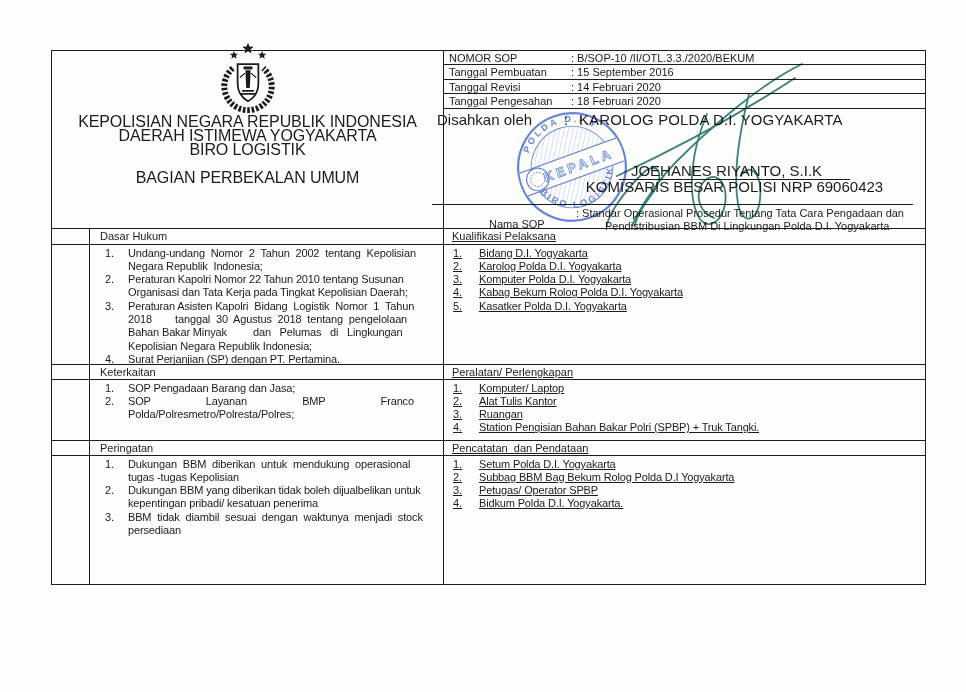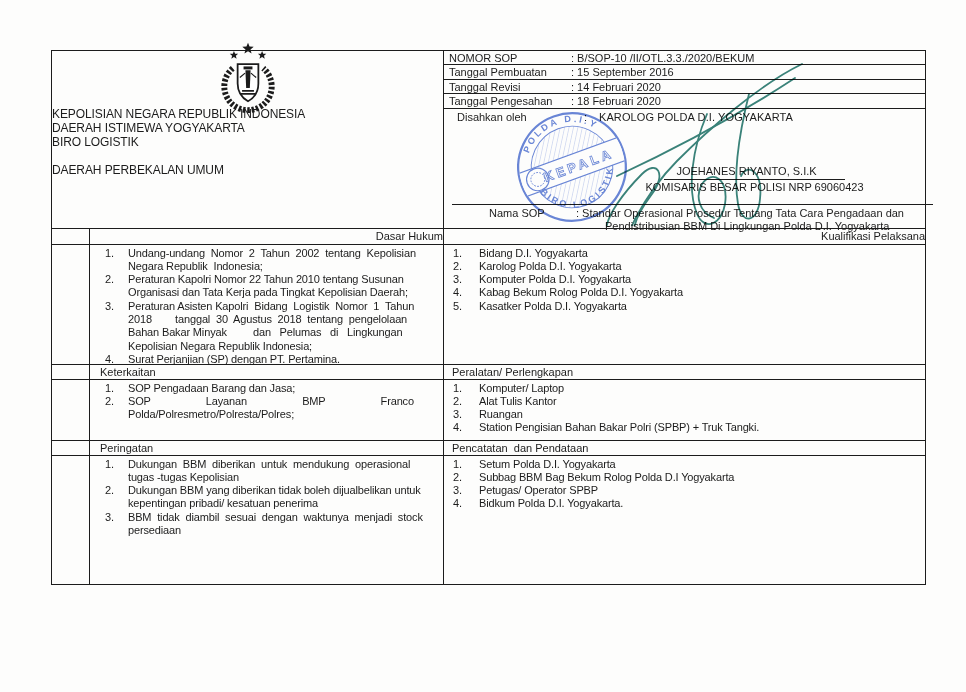--- a/index.html
+++ b/index.html
@@ -6,53 +6,53 @@
   .page{position:relative;width:966px;height:692px;background:#fdfdfc;
         font-family:"Liberation Sans","DejaVu Sans",sans-serif;color:#1c1c1c;}
   .sop-table{position:absolute;left:51px;top:50px;width:873px;height:533px;
              border:1.5px solid #1c1c1c;box-sizing:content-box;}
   .cell{position:absolute;box-sizing:border-box;border-color:#1c1c1c;border-style:solid;border-width:0;}
   .bb{border-bottom-width:1px;} .br{border-right-width:1px;}
 
   
   .org-cell{left:0;top:0;width:392px;height:178px;}
   .emblem{position:absolute;left:158px;top:-9px;width:76px;height:80px;}
-  .org-lines{position:absolute;left:0;top:56px;width:100%;text-align:left;
-             font-size:12px;line-height:14px;letter-spacing:-0.1px;}
+  .org-lines{position:absolute;left:0;top:64px;width:100%;text-align:center;
+             font-size:16px;line-height:14px;letter-spacing:-0.1px;}
   .org-unit{margin-top:14px;}
 
   
   .info-row{display:flex;font-size:11px;line-height:13px;padding-top:1px;}
   .i1{left:392px;top:0;width:481px;height:14px;}
   .i2{left:392px;top:14px;width:481px;height:15px;}
   .i3{left:392px;top:29px;width:481px;height:14px;}
   .i4{left:392px;top:43px;width:481px;height:15px;}
   .info-label{width:127px;padding-left:5px;box-sizing:border-box;flex:0 0 auto;}
   .info-value{white-space:pre;}
 
-  .approval-cell{left:400px;top:58px;width:481px;height:96px;font-size:11px;}
+  .approval-cell{left:380px;top:58px;width:481px;height:96px;font-size:15px;}
   .ap-label{position:absolute;left:5px;top:2px;}
   .ap-colon{position:absolute;left:132px;top:2px;}
   .ap-value{position:absolute;left:147px;top:2px;letter-spacing:0.1px;}
   .signer{position:absolute;left:130px;top:56px;width:345px;text-align:center;line-height:12.5px;}
   .signer-name{display:inline-block;border-bottom:1px solid #1c1c1c;padding:0 28px 1px 12px;}
   .signer-rank{margin-top:1px;}
 
   .nama-cell{left:392px;top:154px;width:481px;height:24px;font-size:11px;line-height:12.5px;}
-  .nm-label{position:absolute;left:5px;top:2px;padding-left:40px;}
+  .nm-label{position:absolute;left:5px;top:13px;padding-left:40px;}
   .nm-l1{position:absolute;left:132px;top:2px;white-space:pre;}
   .nm-l2{position:absolute;left:148px;top:14.5px;white-space:pre;padding-left:13px;}
 
   
-  .h1{top:178px;height:16px;text-align:right;} .c1{top:194px;height:120px;}
+  .h1{top:178px;height:16px;} .c1{top:194px;height:120px;}
   .h2{top:314px;height:15px;} .c2{top:329px;height:61px;}
   .h3{top:390px;height:15px;} .c3{top:405px;height:128px;}
   .colA{left:0;width:38px;}
   .colB{left:38px;width:354px;}
-  .colC{left:392px;width:481px;}
+  .colC{left:392px;width:481px;text-decoration:underline;}
   .sec-title{font-size:11px;line-height:15px;padding-left:8px;white-space:pre;}
   .sec-title.lft{padding-left:10px;}
   .list{padding-top:1.5px;font-size:11px;line-height:13.3px;}
   .li{display:flex;align-items:flex-start;}
   .colB .li{padding-left:15px;} .colB .num{flex:0 0 23px;}
   .colC .li{padding-left:9px;}  .colC .num{flex:0 0 26px;}
   .txt{white-space:pre-wrap;letter-spacing:-0.15px;}
 
   
   .stamp{position:absolute;left:455px;top:51px;width:130px;height:130px;
@@ -77,21 +77,21 @@
         <path d="M36 30 L64 30 L64 56 Q64 72 50 80 Q36 72 36 56 Z" fill="#ffffff" stroke="#1c1c1c" stroke-width="2.4"></path>
         <rect x="44" y="33" width="12" height="4" fill="#1c1c1c"></rect>
         <path d="M46.5 38 L53.5 38 L52.5 62 L47.5 62 Z" fill="#1c1c1c"></path>
         <path d="M42 66 h16 M40 70 h20" stroke="#1c1c1c" stroke-width="2.2"></path>
         <path d="M39 48 L46 42 M61 48 L54 42" stroke="#1c1c1c" stroke-width="1.6"></path>
       </svg>
       <div class="org-lines">
         <div>KEPOLISIAN NEGARA REPUBLIK INDONESIA</div>
         <div>DAERAH ISTIMEWA YOGYAKARTA</div>
         <div>BIRO LOGISTIK</div>
-        <div class="org-unit">DAERAH PERBEKALAN UMUM</div>
+        <div class="org-unit">BAGIAN PERBEKALAN UMUM</div>
       </div>
     </div>
 
     <div class="cell i1 bb info-row">
       <span class="info-label">NOMOR SOP</span>
       <span class="info-value">: B/SOP-10 /II/OTL.3.3./2020/BEKUM</span>
     </div>
     <div class="cell i2 bb info-row">
       <span class="info-label">Tanggal Pembuatan</span>
       <span class="info-value">: 15 September 2016</span>

